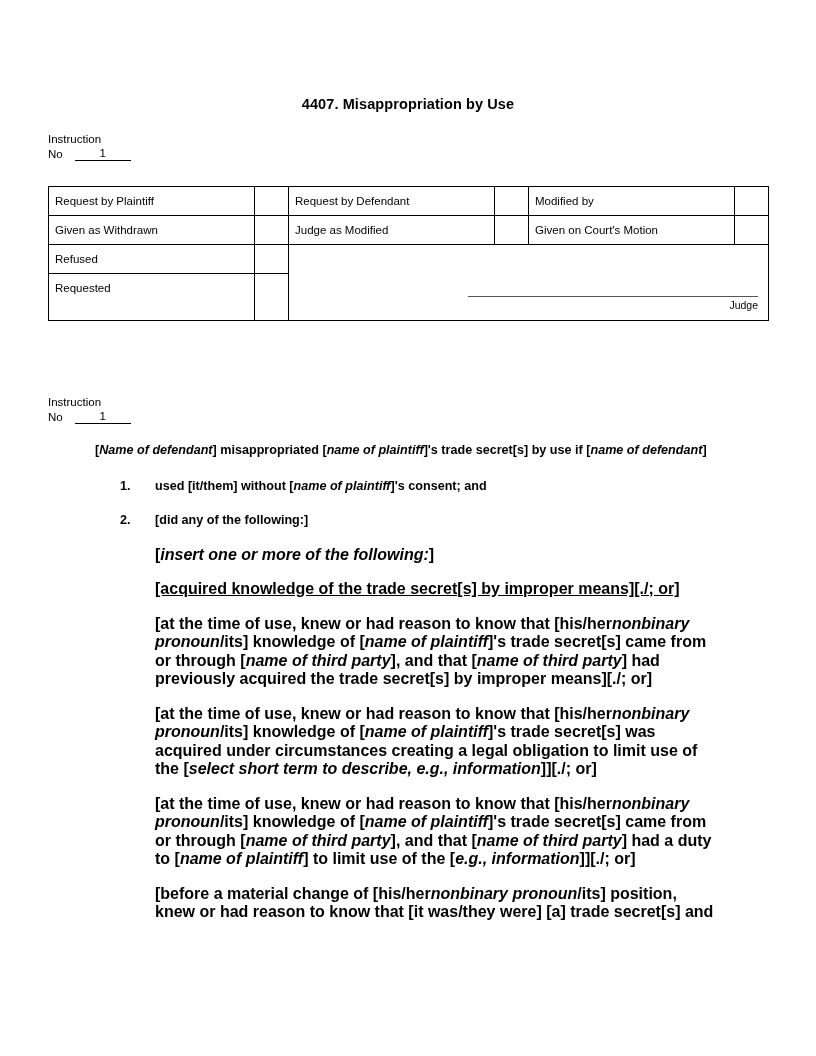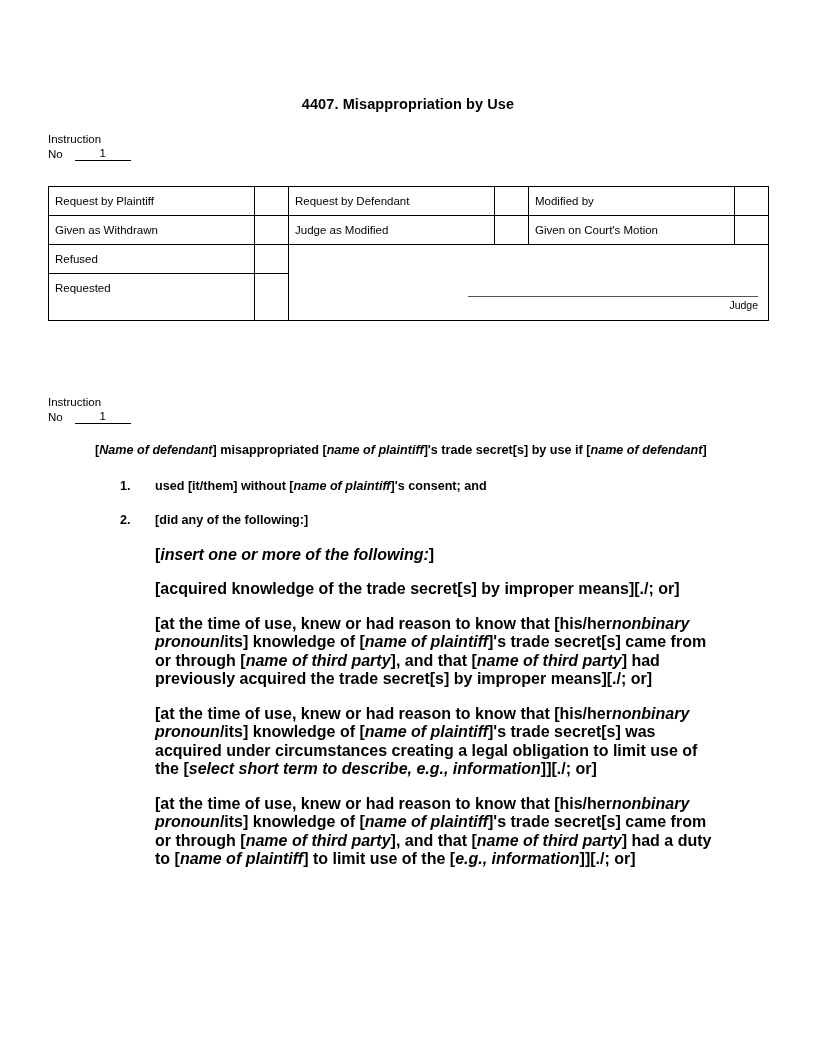--- a/index.html
+++ b/index.html
@@ -194,20 +194,21 @@
         <span><span style="font-weight: bold; text-align: right;">used [it/them] without [</span><span style="font-style: italic; font-weight: bold;">name of plaintiff</span><span style="font-weight: bold;">]'s consent; and</span></span>
       </li>
       <li>
         <span class="num">2.</span>
         <span><span style="font-weight: bold;">[did any of the following:]</span></span>
       </li>
     </ol>
 
     <div class="sub-paras">
       <p class="sub-para"><span style="font-weight: bold;">[</span><span style="font-style: italic; font-weight: bold;">insert one or more of the following:</span><span style="font-weight: bold;">]</span></p>
-      <p class="sub-para"><span style="font-weight: bold;">[acquired knowledge of the trade secret[s] by improper means][./; or]</span></p>
+      <p class="sub-para"><span style="font-weight: bold; text-decoration: underline;">[acquired knowledge of the trade secret[s] by improper means][./; or]</span></p>
       <p class="sub-para"><span style="font-weight: bold;">[at the time of use, knew or had reason to know that [his/her</span><span style="font-style: italic; font-weight: bold;">nonbinary pronoun</span><span style="font-weight: bold;">/its] knowledge of [</span><span style="font-style: italic; font-weight: bold;">name of plaintiff</span><span style="font-weight: bold;">]'s trade secret[s] came from or through [</span><span style="font-style: italic; font-weight: bold;">name of third party</span><span style="font-weight: bold;">], and that [</span><span style="font-style: italic; font-weight: bold;">name of third party</span><span style="font-weight: bold;">] had previously acquired the trade secret[s] by improper means][./; or]</span></p>
       <p class="sub-para"><span style="font-weight: bold;">[at the time of use, knew or had reason to know that [his/her</span><span style="font-style: italic; font-weight: bold;">nonbinary pronoun</span><span style="font-weight: bold;">/its] knowledge of [</span><span style="font-style: italic; font-weight: bold;">name of plaintiff</span><span style="font-weight: bold;">]'s trade secret[s] was acquired under circumstances creating a legal obligation to limit use of the [</span><span style="font-style: italic; font-weight: bold;">select short term to describe, e.g., information</span><span style="font-weight: bold;">]][./; or]</span></p>
       <p class="sub-para"><span style="font-weight: bold;">[at the time of use, knew or had reason to know that [his/her</span><span style="font-style: italic; font-weight: bold;">nonbinary pronoun</span><span style="font-weight: bold;">/its] knowledge of [</span><span style="font-style: italic; font-weight: bold;">name of plaintiff</span><span style="font-weight: bold;">]'s trade secret[s] came from or through [</span><span style="font-style: italic; font-weight: bold;">name of third party</span><span style="font-weight: bold;">], and that [</span><span style="font-style: italic; font-weight: bold;">name of third party</span><span style="font-weight: bold;">] had a duty to [</span><span style="font-style: italic; font-weight: bold;">name of plaintiff</span><span style="font-weight: bold;">] to limit use of the [</span><span style="font-style: italic; font-weight: bold;">e.g., information</span><span style="font-weight: bold;">]][./; or]</span></p>
+      <p class="sub-para"><span style="font-weight: bold;">[before a material change of [his/her</span><span style="font-style: italic; font-weight: bold;">nonbinary pronoun</span><span style="font-weight: bold;">/its] position, knew or had reason to know that [it was/they were] [a] trade secret[s] and</span></p>
     </div>
 
   </div>
 </div>
 
 </body></html>

